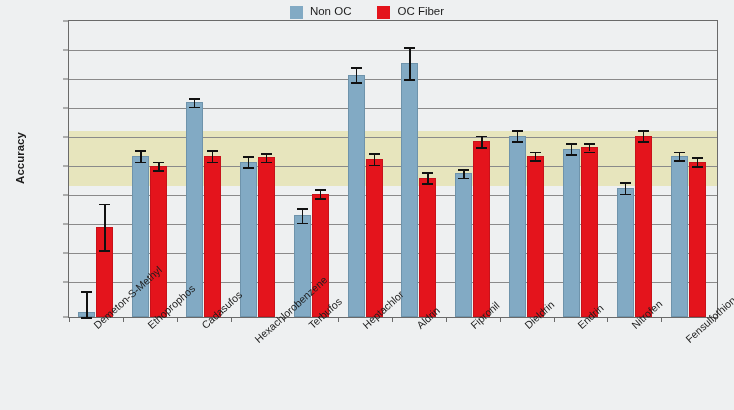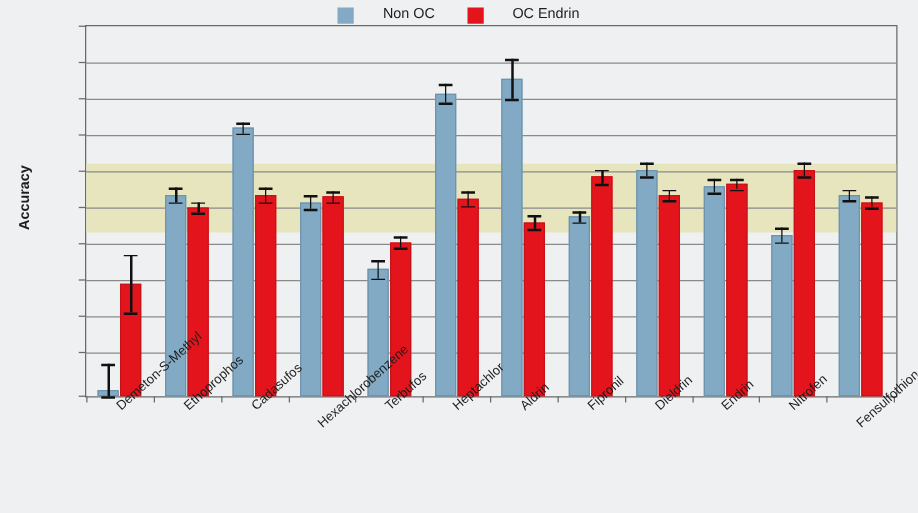--- a/index.html
+++ b/index.html
@@ -10,21 +10,21 @@
     overflow:hidden;
     position:relative;
   }
 
   
   #legend{
     position:absolute; left:0; top:0; width:734px; height:24px;
     display:flex; align-items:center; justify-content:center;
     gap:26px;
   }
-  .legend-item{display:flex;align-items:center;gap:23px;text-align:right;}
+  .legend-item{display:flex;align-items:center;gap:7px;text-align:right;}
   .legend-swatch{width:13px;height:13px;display:block;}
   .legend-label{font-size:11.5px;color:#1d1d1d;line-height:1;}
 
   
   #ylabel{
     position:absolute;
     left:-40px; top:152px;
     width:120px; text-align:center;
     transform:rotate(-90deg);
     font-size:11.5px; font-weight:bold; color:#1d1d1d;
@@ -91,21 +91,21 @@
 </head>
 <body>
 
 <div id="legend">
     <div class="legend-item">
       <span class="legend-swatch" style="background: rgb(130, 170, 196);"></span>
       <span class="legend-label">Non OC</span>
     </div>
     <div class="legend-item">
       <span class="legend-swatch" style="background: rgb(228, 20, 28);"></span>
-      <span class="legend-label">OC Endrin</span>
+      <span class="legend-label">OC Fiber</span>
     </div>
   </div>
 
 <div id="ylabel">Accuracy</div>
 
 <div id="plot">
   <div id="band" style="top: 110.2px; height: 55.1px; background: rgb(231, 229, 189);"></div>
   <div id="gridlines">
       <div class="gridline" style="top: 29px;"></div>
       <div class="gridline" style="top: 58px;"></div>

